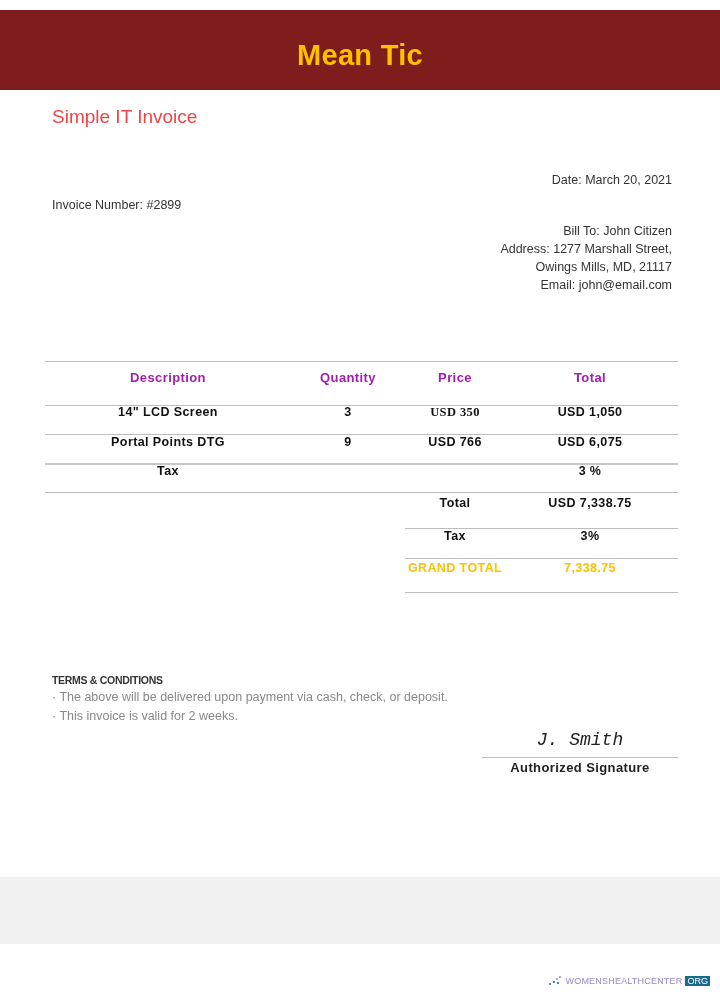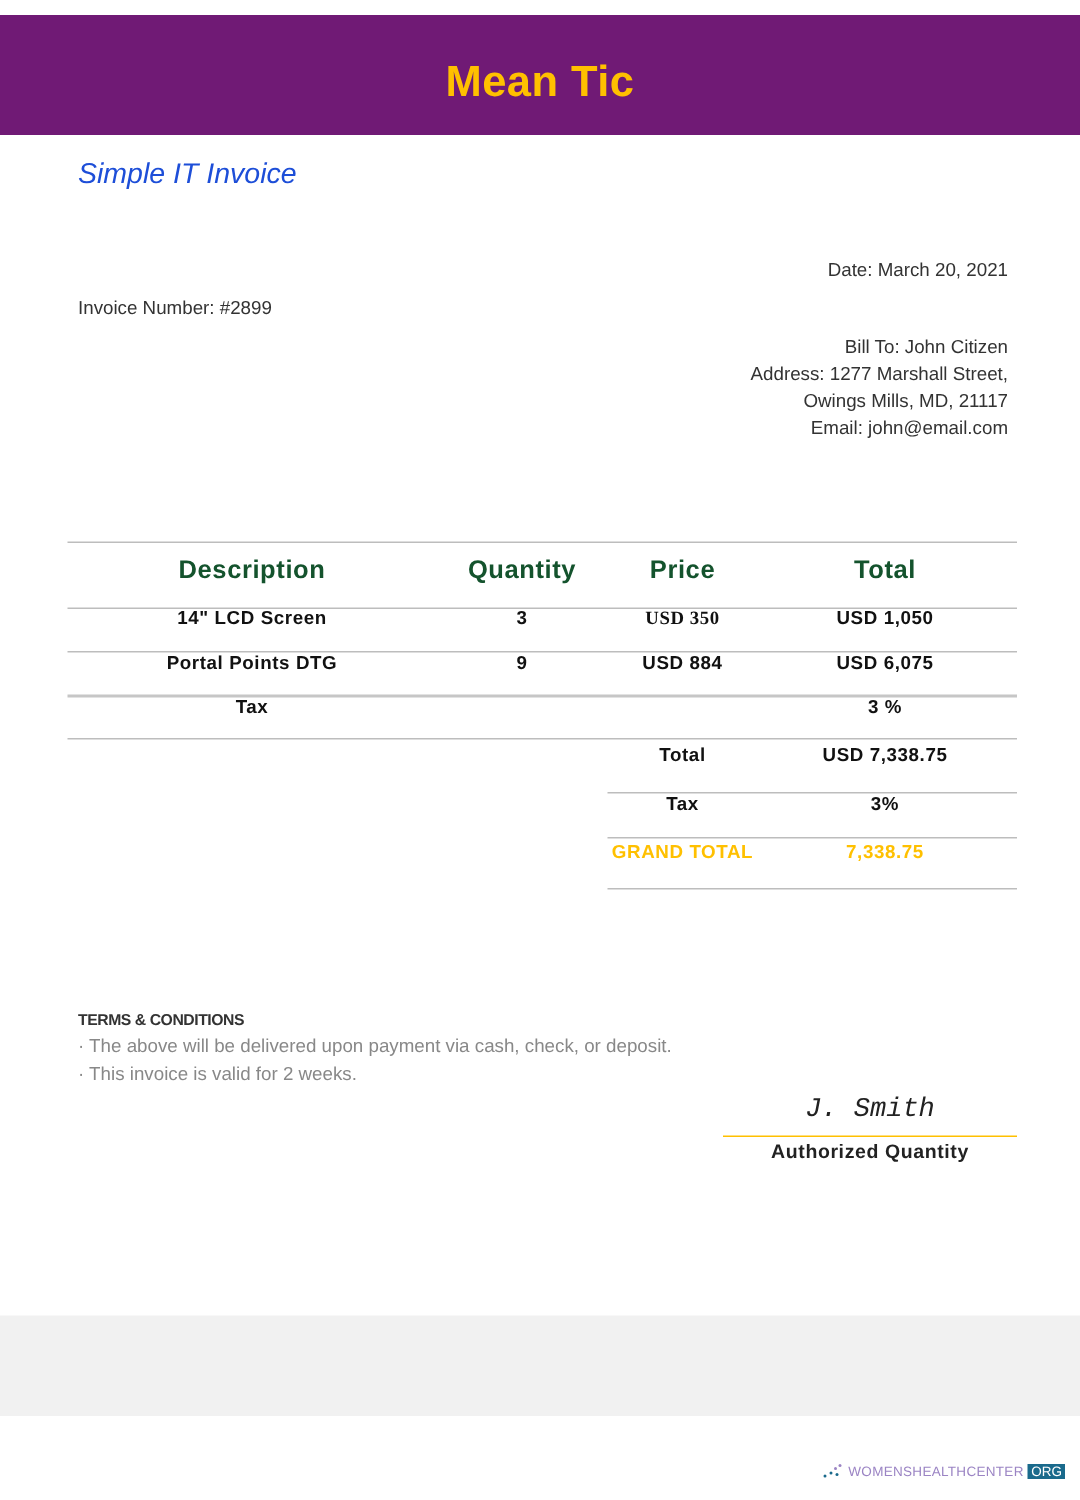--- a/index.html
+++ b/index.html
@@ -4,43 +4,42 @@
 <style>
   html, body { margin: 0; padding: 0; }
   body {
     width: 720px; height: 1000px; position: relative; background: #ffffff;
     font-family: "DejaVu Sans Condensed", "DejaVu Sans", sans-serif;
     color: #222; overflow: hidden;
   }
   .abs { position: absolute; }
   .header-band {
     position: absolute; left: 0; top: 10px; width: 720px; height: 80px;
-    background: #701a75; display: flex; align-items: center; justify-content: center;
+    background: #7f1d1d; display: flex; align-items: center; justify-content: center;
   }
   .brand {
     color: #ffc000; font-family: "Liberation Sans", sans-serif; font-weight: bold;
     font-size: 29px; letter-spacing: 0.3px; margin-top: 10px;
   }
   .subtitle {
-    left: 52px; top: 106px; color: #1d4ed8; font-family: "Liberation Sans", sans-serif;
+    left: 52px; top: 106px; color: #ef4444; font-family: "Liberation Sans", sans-serif;
     font-size: 19px;
-    font-style: italic;
   }
   .meta { font-family: "Liberation Sans", sans-serif; font-size: 12.5px; color: #333; }
   .right { text-align: right; }
   .billto { right: 48px; top: 222px; line-height: 18px; }
 
   .hline { position: absolute; height: 1px; background: #bdbdbd; }
   .hline.thick { height: 2px; background: #c6c6c6; }
 
   .cell {
     position: absolute; text-align: center; font-family: "Liberation Sans", sans-serif;
     font-weight: bold; font-size: 12.5px; color: #111; letter-spacing: 0.4px;
   }
-  .th { color: #14532d; font-size: 17px; }
+  .th { color: #a21caf; font-size: 13px; }
   .gt { color: #ffc000; }
 
   .terms-title { left: 52px; top: 674px; font-family: "Liberation Sans", sans-serif;
     font-weight: bold; font-size: 10.5px; color: #333; letter-spacing: -0.3px; }
   .terms-item { left: 52px; font-family: "Liberation Sans", sans-serif; font-size: 12.5px; color: #888; }
 
   .sig-name { left: 482px; width: 196px; top: 730px; text-align: center;
     font-family: Liberation Mono, monospace; font-style: italic; font-size: 18px; color: #222; }
   .sig-line { left: 482px; width: 196px; top: 757px; height: 1px; background: #ffc000; position: absolute; }
   .sig-label { left: 482px; width: 196px; top: 760px; text-align: center;
@@ -91,21 +90,21 @@
     <div class="cell" style="left:298px; width:100px; top:405px;">3</div>
     <div class="cell" style="left:405px; width:100px; top:405px;font-family:Liberation Serif, serif;">USD 350</div>
     <div class="cell" style="left:530px; width:120px; top:405px;">USD 1,050</div>
   </div>
 
   <div class="hline" style="left:45px; width:633px; top:434px;"></div>
 
   <div>
     <div class="cell" style="left:88px; width:160px; top:435px;">Portal Points DTG</div>
     <div class="cell" style="left:298px; width:100px; top:435px;">9</div>
-    <div class="cell" style="left:405px; width:100px; top:435px;">USD 884</div>
+    <div class="cell" style="left:405px; width:100px; top:435px;">USD 766</div>
     <div class="cell" style="left:530px; width:120px; top:435px;">USD 6,075</div>
   </div>
 
   <div class="hline thick" style="left:45px; width:633px; top:463px;"></div>
 
   <div>
     <div class="cell" style="left:88px; width:160px; top:464px;">Tax</div>
     <div class="cell" style="left:530px; width:120px; top:464px;">3 %</div>
   </div>
 
@@ -131,21 +130,21 @@
 
 <div>
   <div class="abs terms-title">TERMS &amp; CONDITIONS</div>
   <div class="abs terms-item" style="top:690px;">· The above will be delivered upon payment via cash, check, or deposit.</div>
   <div class="abs terms-item" style="top:709px;">· This invoice is valid for 2 weeks.</div>
 </div>
 
 <div>
   <div class="abs sig-name">J. Smith</div>
   <div class="sig-line"></div>
-  <div class="abs sig-label">Authorized Quantity</div>
+  <div class="abs sig-label">Authorized Signature</div>
 </div>
 
 <div class="footer-band"></div>
 
 <div class="abs wm">
   <span class="wm-dots">
     <i style="left:0; top:7px; background:#1a6a8c;"></i>
     <i style="left:4px; top:5px; background:#1a6a8c;"></i>
     <i style="left:7px; top:2px; background:#9b84c4;"></i>
     <i style="left:10px; top:0; background:#9b84c4;"></i>

